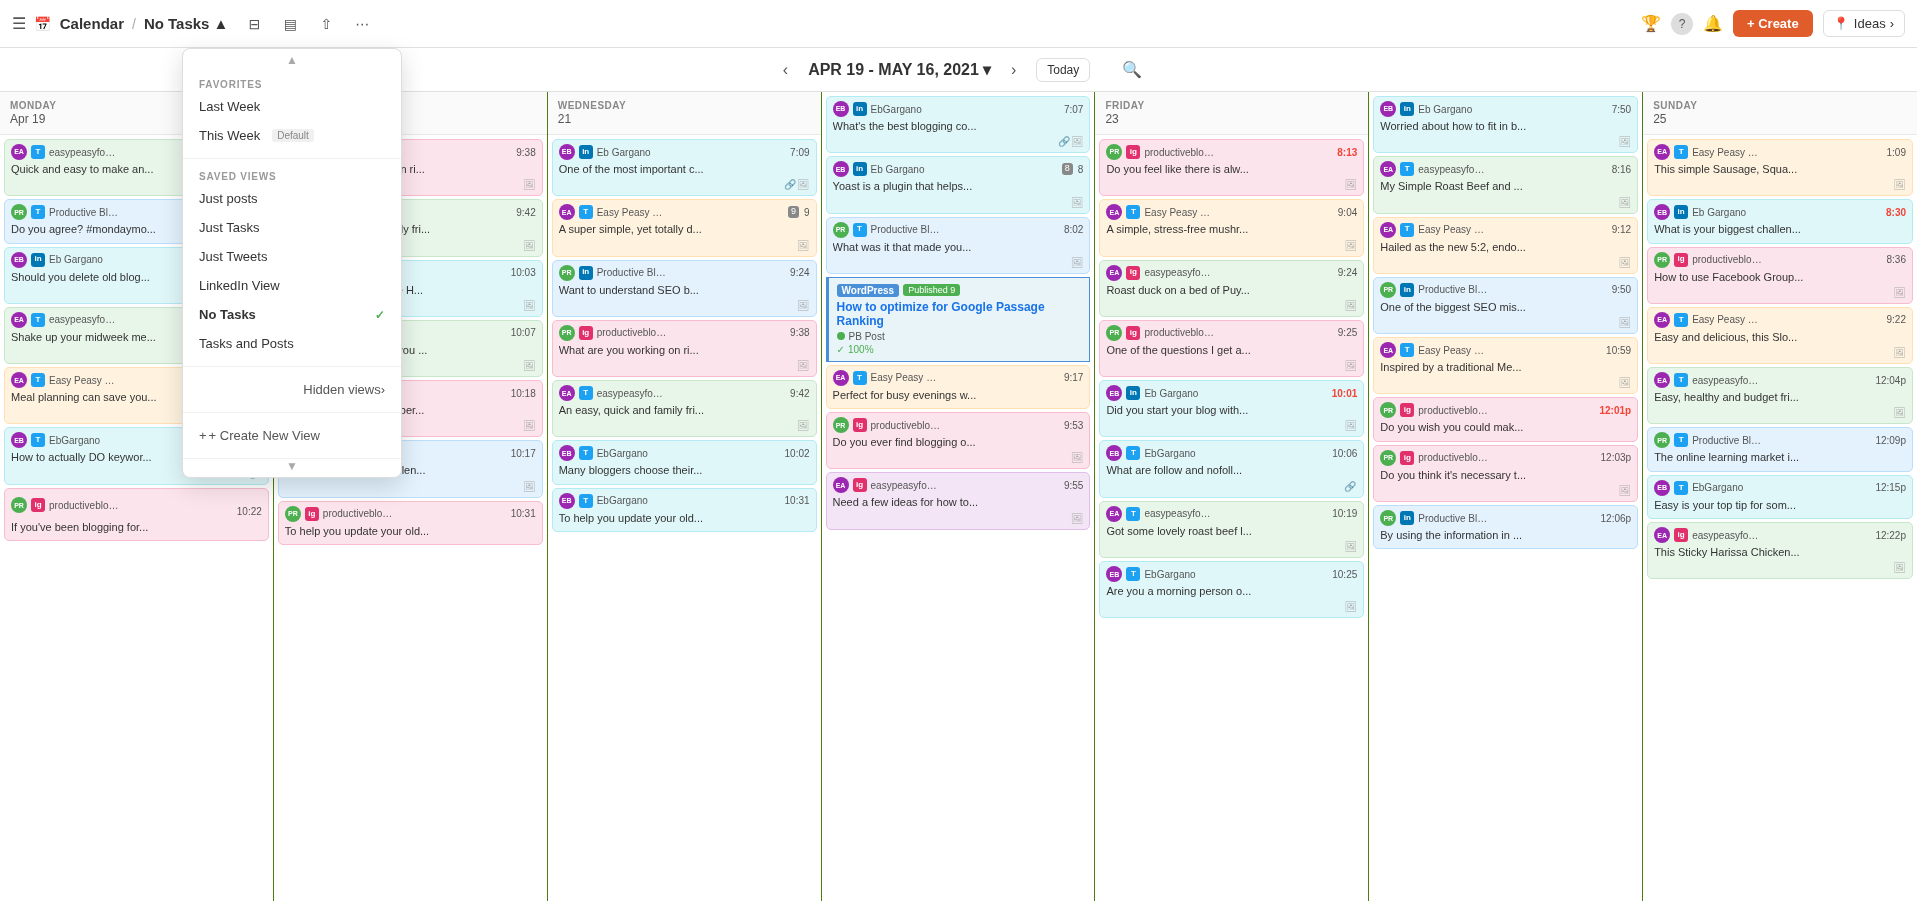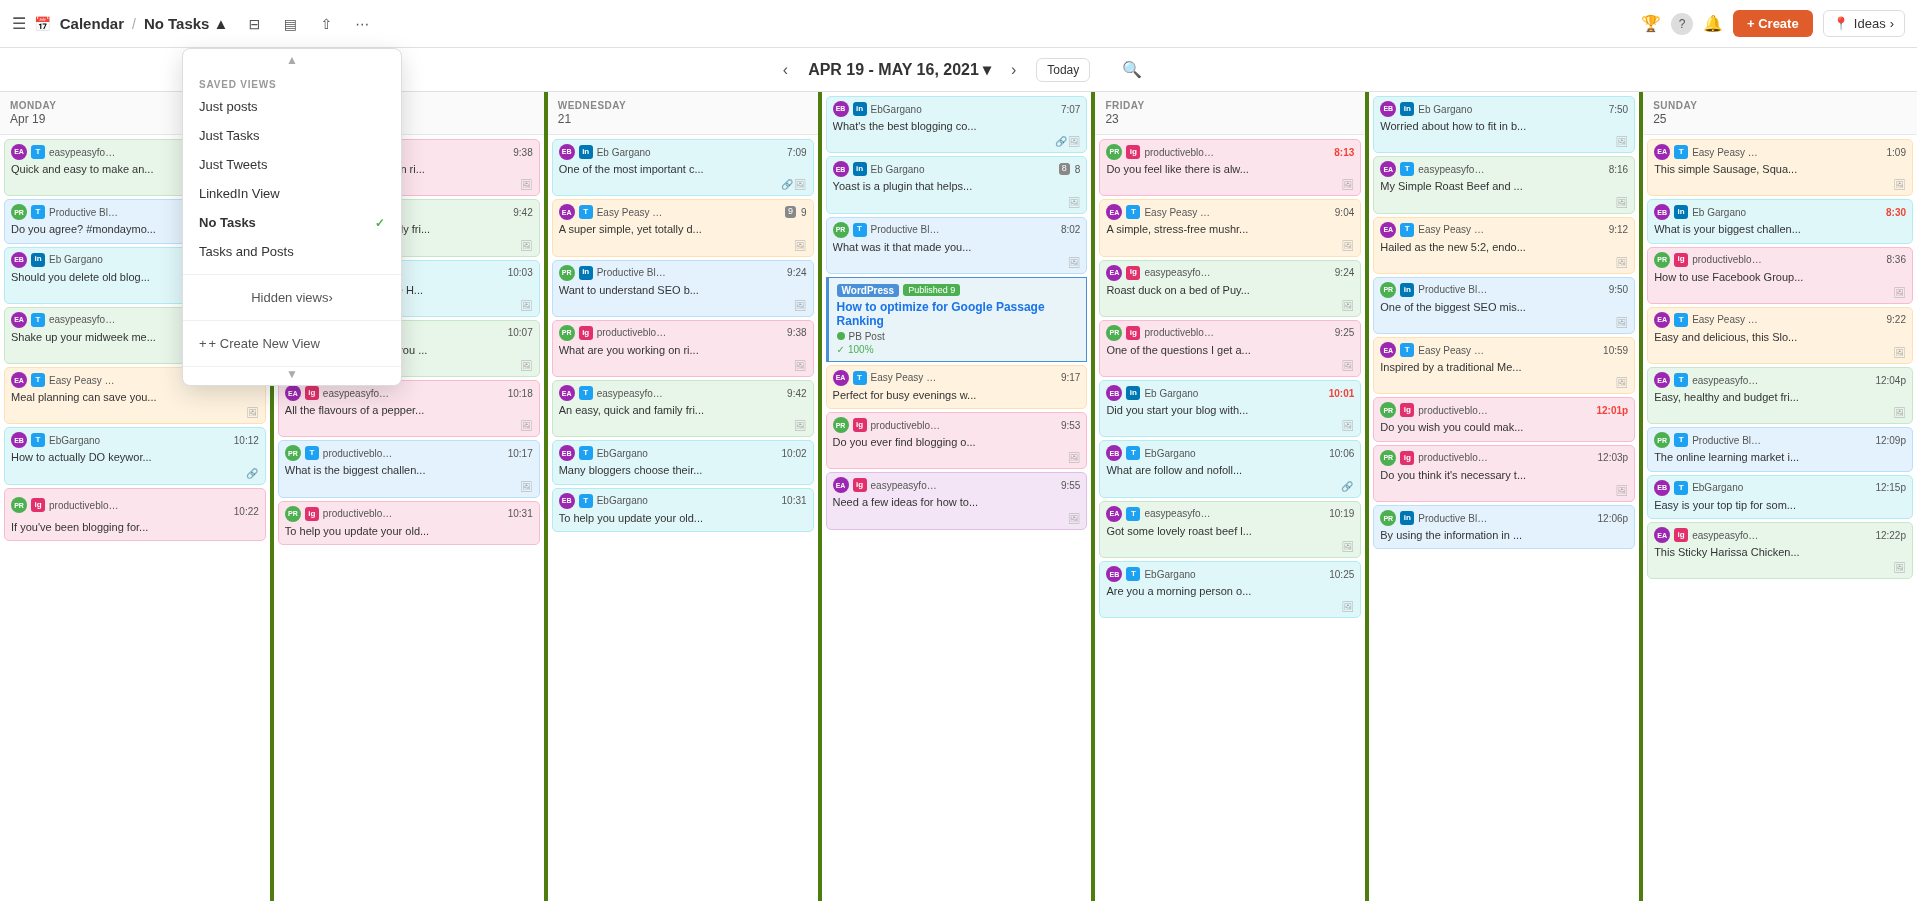--- a/index.html
+++ b/index.html
@@ -20,21 +20,21 @@
 
     
     .cal-nav { display: flex; align-items: center; justify-content: center; height: 44px; background: #fff; border-bottom: 1px solid #e0e0e0; gap: 12px; }
     .cal-nav-arrow { font-size: 16px; cursor: pointer; color: #555; padding: 4px 8px; }
     .cal-range { font-size: 16px; font-weight: 600; color: #333; display: flex; align-items: center; gap: 4px; cursor: pointer; }
     .today-btn { border: 1px solid #ddd; border-radius: 6px; padding: 4px 10px; font-size: 12px; cursor: pointer; background: #fff; color: #333; }
     .search-icon-nav { font-size: 16px; color: #555; cursor: pointer; margin-left: 20px; }
 
     
     .cal-grid { display: grid; grid-template-columns: repeat(7, 1fr); height: calc(100vh - 92px); overflow: hidden; }
-    .cal-col { border-right: 4px solid #4d7c0f; display: flex; flex-direction: column; background: #fff; overflow: hidden; }
+    .cal-col { border-right: 1px solid #4d7c0f; display: flex; flex-direction: column; background: #fff; overflow: hidden; }
     .cal-col:last-child { border-right: none; }
     .col-header { padding: 8px 10px; border-bottom: 1px solid #e8e8e8; background: #fafafa; }
     .col-day-name { font-size: 10px; font-weight: 700; color: #888; text-transform: uppercase; letter-spacing: 0.5px; }
     .col-date { font-size: 12px; color: #555; margin-top: 1px; }
     .col-items { flex: 1; overflow-y: auto; padding: 4px; display: flex; flex-direction: column; gap: 3px; }
     .col-items::-webkit-scrollbar { width: 4px; }
     .col-items::-webkit-scrollbar-thumb { background: #ddd; border-radius: 2px; }
 
     
     .cal-card { border-radius: 5px; padding: 4px 6px; cursor: pointer; font-size: 11px; line-height: 1.3; border: 1px solid transparent; position: relative; }
@@ -62,21 +62,21 @@
     .pb-in { background: #0077b5; }
     .pb-ig { background: #e1306c; }
     .dropdown { position: absolute; top: 48px; left: 182px; width: 220px; background: #fff; border: 1px solid #ddd; border-radius: 8px; box-shadow: 0 8px 24px rgba(0,0,0,0.15); z-index: 300; overflow: hidden; }
     .dropdown-section { padding: 8px 0; border-bottom: 1px solid #f0f0f0; }
     .dropdown-section:last-child { border-bottom: none; }
     .dropdown-label { font-size: 10px; font-weight: 700; color: #999; text-transform: uppercase; letter-spacing: 0.8px; padding: 4px 16px 2px; }
     .dropdown-item { display: flex; align-items: center; padding: 7px 16px; cursor: pointer; font-size: 13px; color: #333; gap: 8px; }
     .dropdown-item.active { font-weight: 600; }
     .check-icon { color: #4caf50; font-size: 12px; margin-left: auto; }
     .dropdown-create { display: flex; align-items: center; padding: 7px 16px; cursor: pointer; font-size: 13px; color: #555; gap: 6px; }
-    .hidden-views-row { display: flex; align-items: center; justify-content: center; padding: 7px 16px; cursor: pointer; font-size: 13px; color: #555; }
+    .hidden-views-row { display: flex; align-items: center; justify-content: flex-end; padding: 7px 16px; cursor: pointer; font-size: 13px; color: #555; }
 
     
     .wp-card { background: #e8f4f8; border: 1px solid #4a90d9; border-left: 3px solid #4a90d9; border-radius: 0; padding: 6px 8px; cursor: pointer; }
     .wp-badge { background: #4a90d9; color: #fff; border-radius: 3px; padding: 1px 5px; font-size: 10px; font-weight: 600; }
     .wp-published { background: #4caf50; color: #fff; border-radius: 3px; padding: 1px 5px; font-size: 9px; }
     .wp-title { font-size: 12px; font-weight: 600; color: #1a73e8; margin: 3px 0; }
     .wp-sub { font-size: 10px; color: #555; }
     .wp-progress { font-size: 10px; color: #4caf50; display: flex; align-items: center; gap: 3px; margin-top: 2px; }
     .progress-dot { width: 8px; height: 8px; border-radius: 50%; background: #4caf50; }
 
@@ -118,20 +118,30 @@
     </button>
   </div>
 </div>
 
 <div class="dropdown">
   <div style="display:flex;flex-direction:column;position:relative;">
     <div style="display:flex;justify-content:center;padding:4px 0 0;">
         <span style="color:#aaa;font-size:12px;">▲</span>
       </div>
     <div class="dropdown-section">
+      <div class="dropdown-label">FAVORITES</div>
+      <div class="dropdown-item">
+        <span>Last Week</span>
+      </div>
+      <div class="dropdown-item">
+        <span>This Week</span>
+        <span class="default-badge">Default</span>
+      </div>
+    </div>
+    <div class="dropdown-section">
       <div class="dropdown-label">SAVED VIEWS</div>
       <div class="dropdown-item">
         <span>Just posts</span>
       </div>
       <div class="dropdown-item">
         <span>Just Tasks</span>
       </div>
       <div class="dropdown-item">
         <span>Just Tweets</span>
       </div>

